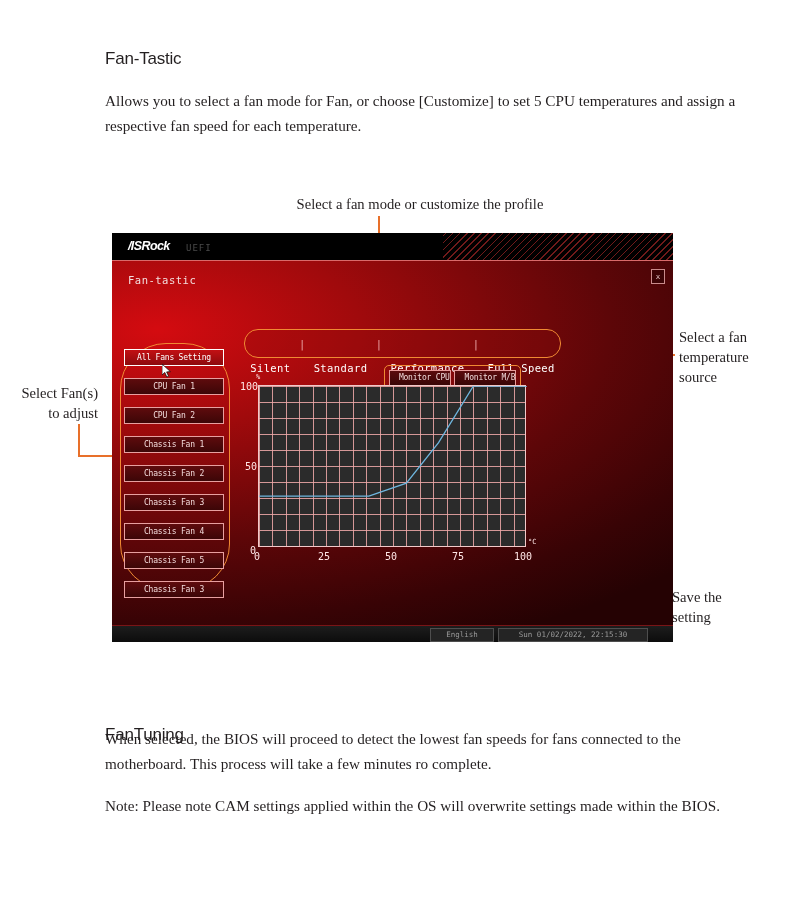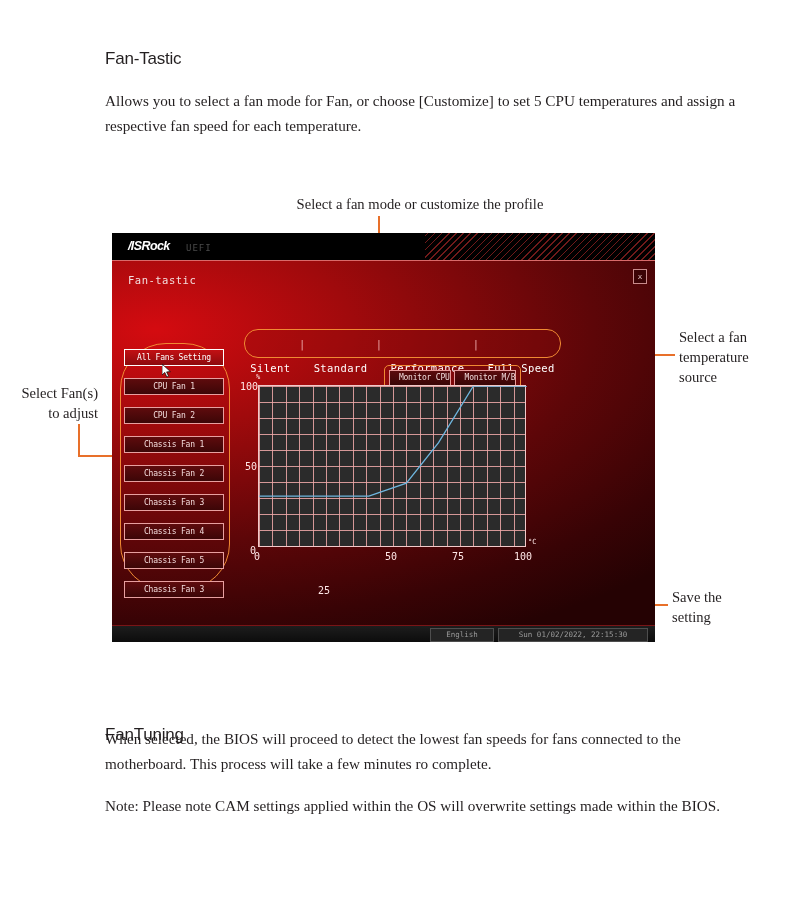--- a/index.html
+++ b/index.html
@@ -52,20 +52,21 @@
   
   #bios-window {
     position: absolute;
     left: 112px;
     top: 233px;
     width: 543px;
     height: 409px;
     font-family: "DejaVu Sans Mono", monospace;
     overflow: hidden;
     background: #000;
+    padding-left: 18px;
   }
   #bios-topbar {
     position: absolute;
     left: 0; top: 0;
     width: 100%; height: 27px;
     background: #000000;
     overflow: hidden;
   }
   #bios-topbar .stripes {
     position: absolute;
@@ -366,21 +367,21 @@
       <div class="ax-lbl" style="left:5px;  top:88px;">50</div>
       <div class="ax-lbl" style="left:10px; top:172px;">0</div>
 
       <div id="plot">
         <svg width="268" height="162" viewBox="0 0 268 162">
           <polyline id="curve" fill="none" stroke="#6fb7e0" stroke-width="1.3" points="0.00,110.16 109.88,110.16 147.40,97.20 179.56,56.70 214.40,0.00 268.00,0.00"></polyline>
         </svg>
       </div>
 
       <div class="ax-lbl" style="left:14px;  top:178px;">0</div>
-      <div class="ax-lbl" style="left:78px;  top:178px;margin-top:34px;">25</div>
+      <div class="ax-lbl" style="left:78px;  top:178px;">25</div>
       <div class="ax-lbl" style="left:145px; top:178px;">50</div>
       <div class="ax-lbl" style="left:212px; top:178px;">75</div>
       <div class="ax-lbl" style="left:274px; top:178px;">100</div>
       <div class="ax-unit" style="left:288px; top:165px;">°C</div>
     </div>
 
 
     <div id="status-bar">
       <div class="status-cell" id="status-lang">English</div>
       <div class="status-cell" id="status-time">Sun 01/02/2022, 22:15:30</div>

